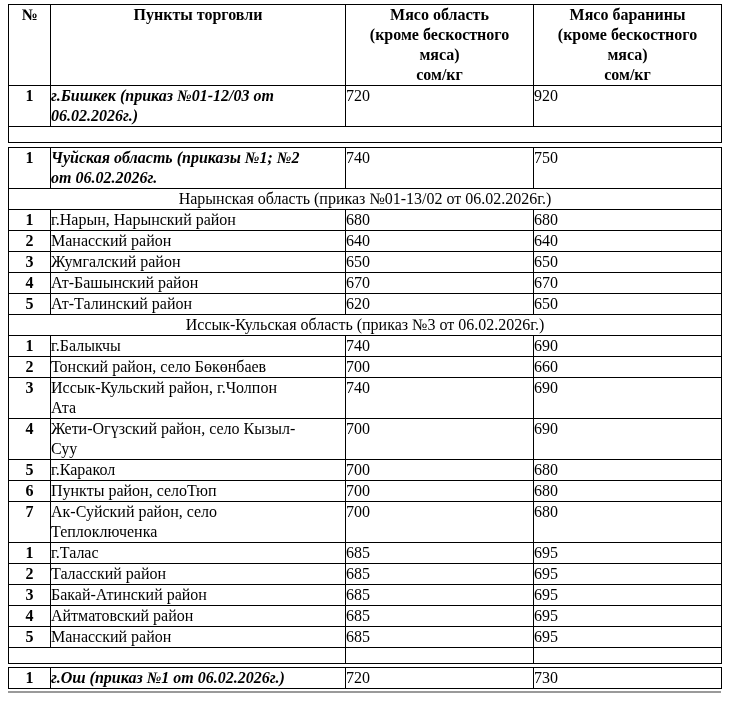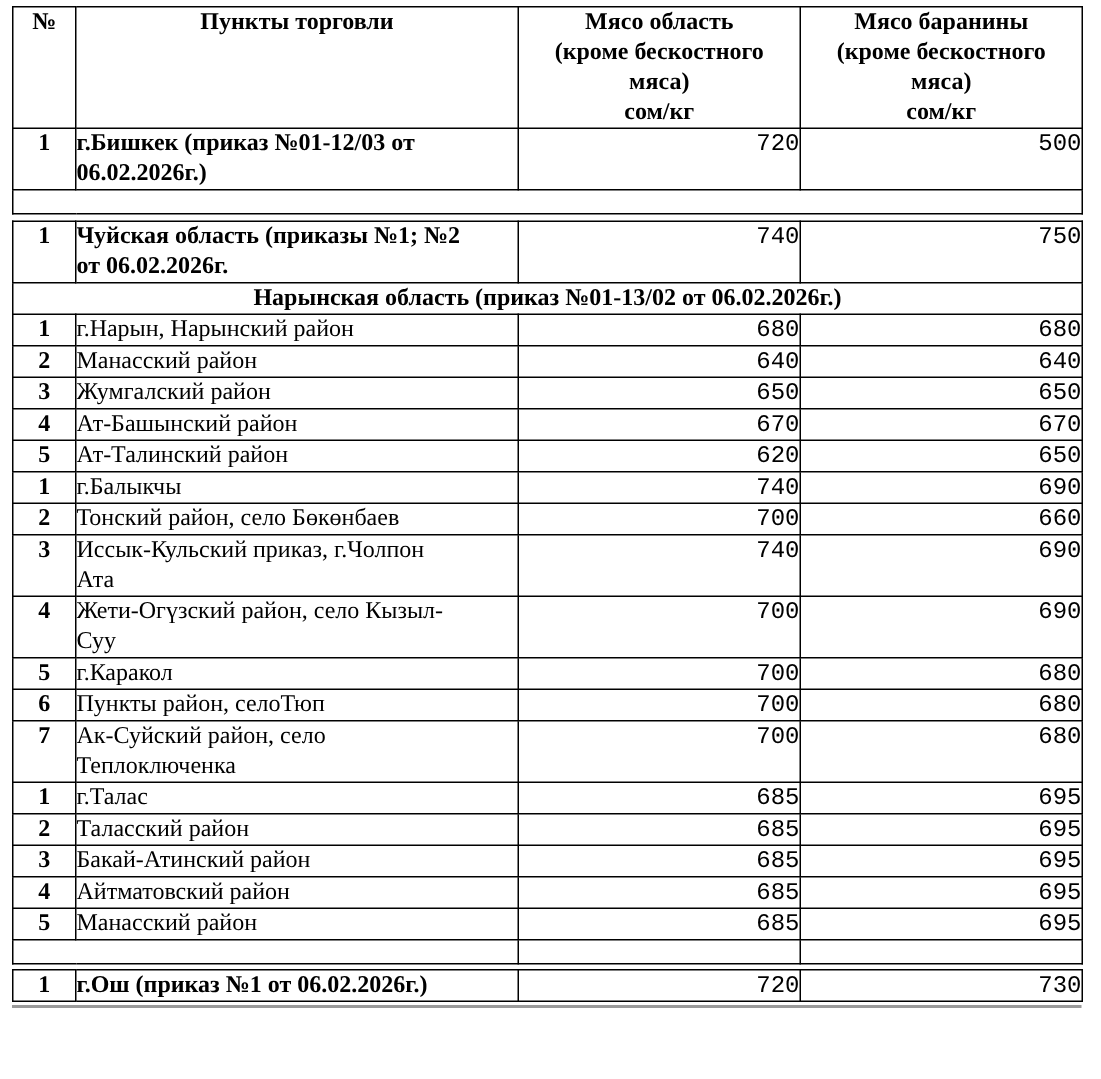--- a/index.html
+++ b/index.html
@@ -37,25 +37,25 @@
     font-weight: bold;
     text-align: center;
     vertical-align: top;
     white-space: pre-line;
     height: 78px;
     padding-top: 1px;
   }
   tr { height: 20px; }
   td.c0 { text-align: center; font-weight: bold; }
   td.c1 { padding: 0 4px 0 8px; white-space: pre-line; }
-  td.c2, td.c3 { text-align: right; font-family: Liberation Mono, monospace; }
-  tr.b td.c1 { font-weight: bold; }
+  td.c2, td.c3 { text-align: left; }
+  tr.b td.c1 { font-weight: bold; font-style: italic; }
   td.sec {
     text-align: center;
-    font-weight: bold;
+    font-weight: normal;
     height: 20px;
   }
   tr.empty { height: 15px; }
   tr.empty td { height: 15px; }
   .tbl-gap { height: 4px; }
   .tbl-gap-sm { height: 3px; }
   .next-table-hint {
     width: 713px;
     margin-top: 2px;
     border-top: 2px solid #9a9a9a;
@@ -86,21 +86,21 @@
 мяса)
 сом/кг</th>
       </tr>
     </thead>
     <tbody>
         <tr class="b">
           <td class="c0">1</td>
           <td class="c1">г.Бишкек (приказ №01-12/03 от
 06.02.2026г.)</td>
           <td class="c2">720</td>
-          <td class="c3">500</td>
+          <td class="c3">920</td>
         </tr>
         <tr class="empty">
           <td colspan="4"></td>
         </tr>
       </tbody>
   </table>
 
   <div class="tbl-gap"></div>
 
   <table class="price-table">
@@ -145,34 +145,37 @@
           <td class="c2">670</td>
           <td class="c3">670</td>
         </tr>
         <tr>
           <td class="c0">5</td>
           <td class="c1">Ат-Талинский район</td>
           <td class="c2">620</td>
           <td class="c3">650</td>
         </tr>
         <tr>
+          <td colspan="4" class="sec">Иссык-Кульская область (приказ №3 от 06.02.2026г.)</td>
+        </tr>
+        <tr>
           <td class="c0">1</td>
           <td class="c1">г.Балыкчы</td>
           <td class="c2">740</td>
           <td class="c3">690</td>
         </tr>
         <tr>
           <td class="c0">2</td>
           <td class="c1">Тонский район, село Бөкөнбаев</td>
           <td class="c2">700</td>
           <td class="c3">660</td>
         </tr>
         <tr>
           <td class="c0">3</td>
-          <td class="c1">Иссык-Кульский приказ, г.Чолпон
+          <td class="c1">Иссык-Кульский район, г.Чолпон
 Ата</td>
           <td class="c2">740</td>
           <td class="c3">690</td>
         </tr>
         <tr>
           <td class="c0">4</td>
           <td class="c1">Жети-Огүзский район, село Кызыл-
 Суу</td>
           <td class="c2">700</td>
           <td class="c3">690</td>

